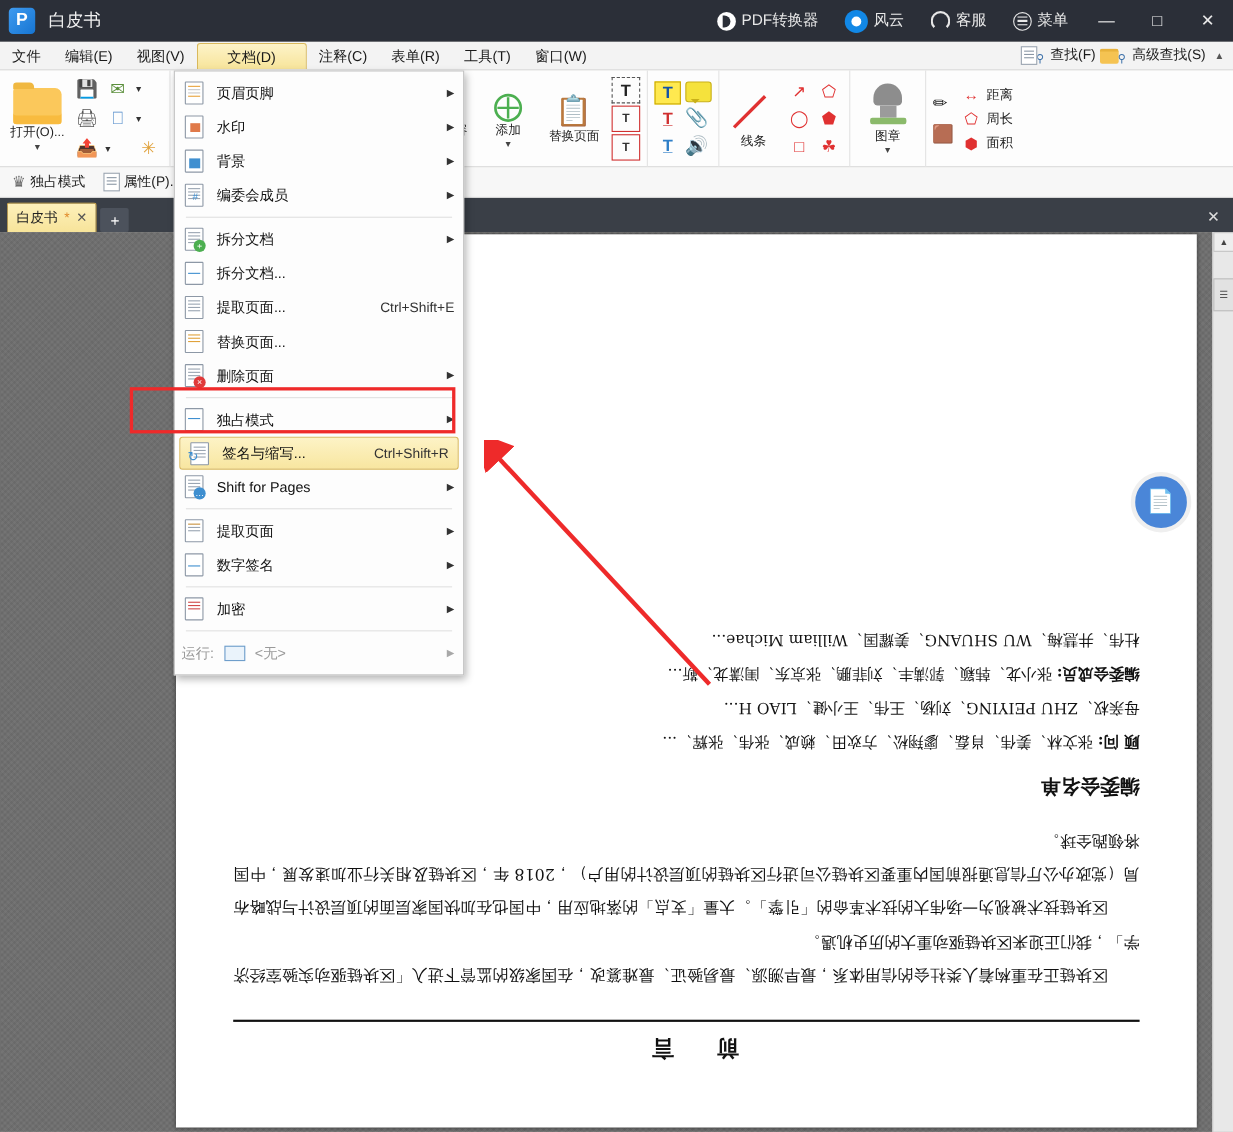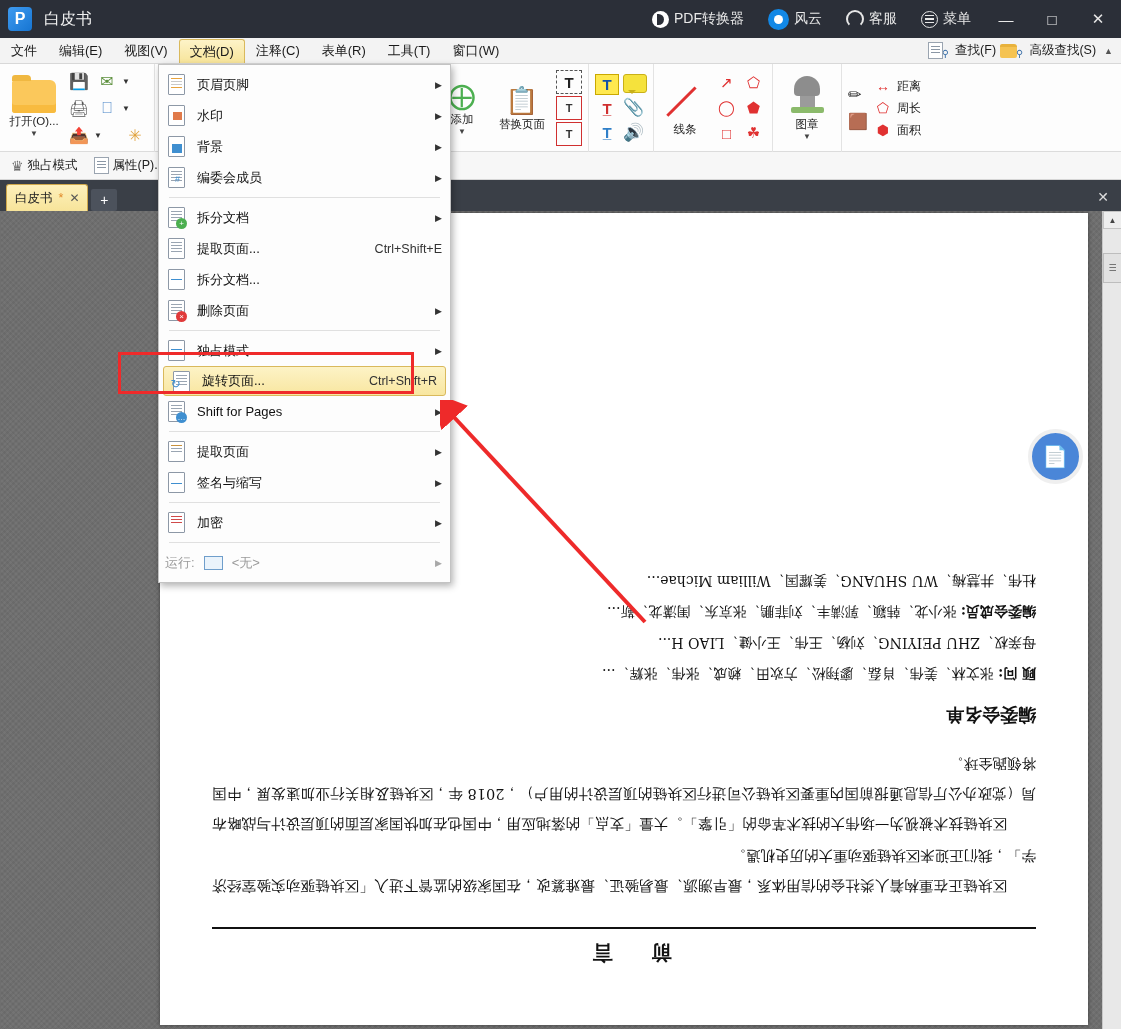--- a/index.html
+++ b/index.html
@@ -33,21 +33,21 @@
   .wbtn{ width:46px;height:38px;display:flex;align-items:center;justify-content:center;
     color:#e9e9e9;font-size:15px; }
 
   
   .menubar{ position:absolute; left:0; top:38px; width:1121px; height:26px;
     background:#f3f3f3; border-bottom:1px solid #d8d8d8; display:flex;
     align-items:center; font-size:13px; color:#1a1a1a; }
   .mb-item{ padding:4px 11px; line-height:17px; cursor:default; }
   .mb-item.active{ background:linear-gradient(#fdf3c8,#f7e49a);
     border:1px solid #d9b95c; border-bottom:none; border-radius:3px 3px 0 0;
-    padding:3px 10px; position:relative; z-index:60; }
+    padding:3px 27px; position:relative; z-index:60; }
   .mb-right{ margin-left:auto; display:flex; align-items:center; gap:4px;
     padding-right:8px; font-size:12.5px; }
   .mb-right span.lbl{ margin-left:2px; }
   .mini-doc{ width:15px;height:17px;background:#fff;border:1px solid #9aa4b0;
     position:relative; }
   .mini-doc::after{ content:"";position:absolute;left:2px;top:3px;width:9px;height:1px;
     box-shadow:0 3px 0 #8b97a5,0 6px 0 #8b97a5;background:#8b97a5; }
   .mini-folder{ width:17px;height:14px;background:#f5c352;border-radius:2px 3px 2px 2px;
     border-top:3px solid #e8b23c; }
   .binoc{ font-size:10px;color:#3a6fa8; margin-left:-5px; align-self:flex-end; }
@@ -175,21 +175,21 @@
   
   .vscroll{ position:absolute; right:0; top:211px; width:19px; height:818px;
     background:#e8e8e8; border-left:1px solid #c8c8c8; z-index:95; }
   .vs-up{ width:19px;height:18px;background:#eee;border:1px solid #c4c4c4;
     display:flex;align-items:center;justify-content:center;font-size:8px;color:#444; }
   .vs-thumb{ position:absolute; left:0; top:42px; width:19px;height:30px;
     background:#e2e2e2;border:1px solid #bdbdbd;
     display:flex;align-items:center;justify-content:center;font-size:9px;color:#555; }
 
   
-  .dropdown{ position:absolute; left:158px; top:64px; width:293px;
+  .dropdown{ position:absolute; left:158px; top:64px; width:264px;
     background:#fdfdfd; border:1px solid #c3c3c3; box-shadow:2px 3px 7px rgba(0,0,0,.3);
     z-index:100; padding:4px 0 4px 0; font-size:13px; color:#111; }
   .dd-item{ height:31px; display:flex; align-items:center; padding:0 8px 0 6px;
     gap:9px; cursor:default; }
   .dd-item.hl{ background:linear-gradient(#fdf3c6,#f8e6a0);
     border:1px solid #d9b95c; border-radius:3px; margin:0 4px; height:30px; }
   .dd-ic{ width:23px;height:24px; display:flex;align-items:center;justify-content:center;
     position:relative; flex:0 0 23px; }
   .pg{ width:17px;height:21px;background:#fff;border:1.3px solid #8d98a6;
     border-radius:1px; position:relative; }
@@ -518,33 +518,41 @@
           <span class="ln"></span>
           <span class="badge b-green">+</span>
         </span>
       </span>
     <span class="dd-label">拆分文档</span>
     <span class="dd-arrow">▶</span>
   </div>
   <div class="dd-item">
     <span class="dd-ic">
         <span class="pg">
+          <span class="ln" style="background:#3f8fd0;box-shadow:none;top:9px;"></span>
+        </span>
+      </span>
+    <span class="dd-label">拆分文档...</span>
+  </div>
+  <div class="dd-item">
+    <span class="dd-ic">
+        <span class="pg">
           <span class="ln"></span>
         </span>
       </span>
     <span class="dd-label">提取页面...</span>
     <span class="dd-short">Ctrl+Shift+E</span>
   </div>
   <div class="dd-item">
     <span class="dd-ic">
         <span class="pg">
-          <span class="ln" style="background:#3f8fd0;box-shadow:none;top:9px;"></span>
-        </span>
-      </span>
-    <span class="dd-label">拆分文档...</span>
+          <span class="ln" style="background:#e0a23c;box-shadow:0 3px 0 #e0a23c,0 6px 0 #e0a23c;"></span>
+        </span>
+      </span>
+    <span class="dd-label">替换页面...</span>
   </div>
   <div class="dd-item">
     <span class="dd-ic">
         <span class="pg">
           <span class="ln"></span>
           <span class="badge b-red">×</span>
         </span>
       </span>
     <span class="dd-label">删除页面</span>
     <span class="dd-arrow">▶</span>
@@ -561,21 +569,21 @@
     <span class="dd-label">独占模式</span>
     <span class="dd-arrow">▶</span>
   </div>
   <div class="dd-item hl">
     <span class="dd-ic">
         <span class="pg">
           <span class="ln"></span>
           <span class="badge" style="background:none;color:#3f8fd0;font-size:12px;left:-4px;bottom:1px;right:auto;">↻</span>
         </span>
       </span>
-    <span class="dd-label">旋转页面...</span>
+    <span class="dd-label">签名与缩写...</span>
     <span class="dd-short">Ctrl+Shift+R</span>
   </div>
   <div class="dd-item">
     <span class="dd-ic">
         <span class="pg">
           <span class="ln"></span>
           <span class="badge b-blue">…</span>
         </span>
       </span>
     <span class="dd-label">Shift for Pages</span>
@@ -592,21 +600,21 @@
       </span>
     <span class="dd-label">提取页面</span>
     <span class="dd-arrow">▶</span>
   </div>
   <div class="dd-item">
     <span class="dd-ic">
         <span class="pg">
           <span class="ln" style="background:#3f8fd0;box-shadow:none;top:10px;"></span>
         </span>
       </span>
-    <span class="dd-label">签名与缩写</span>
+    <span class="dd-label">数字签名</span>
     <span class="dd-arrow">▶</span>
   </div>
 
   <div class="dd-sep"></div>
 
   <div class="dd-item">
     <span class="dd-ic">
         <span class="pg">
           <span class="ln" style="background:#d04a4a;box-shadow:0 3px 0 #d04a4a,0 6px 0 #d04a4a;"></span>
         </span>

